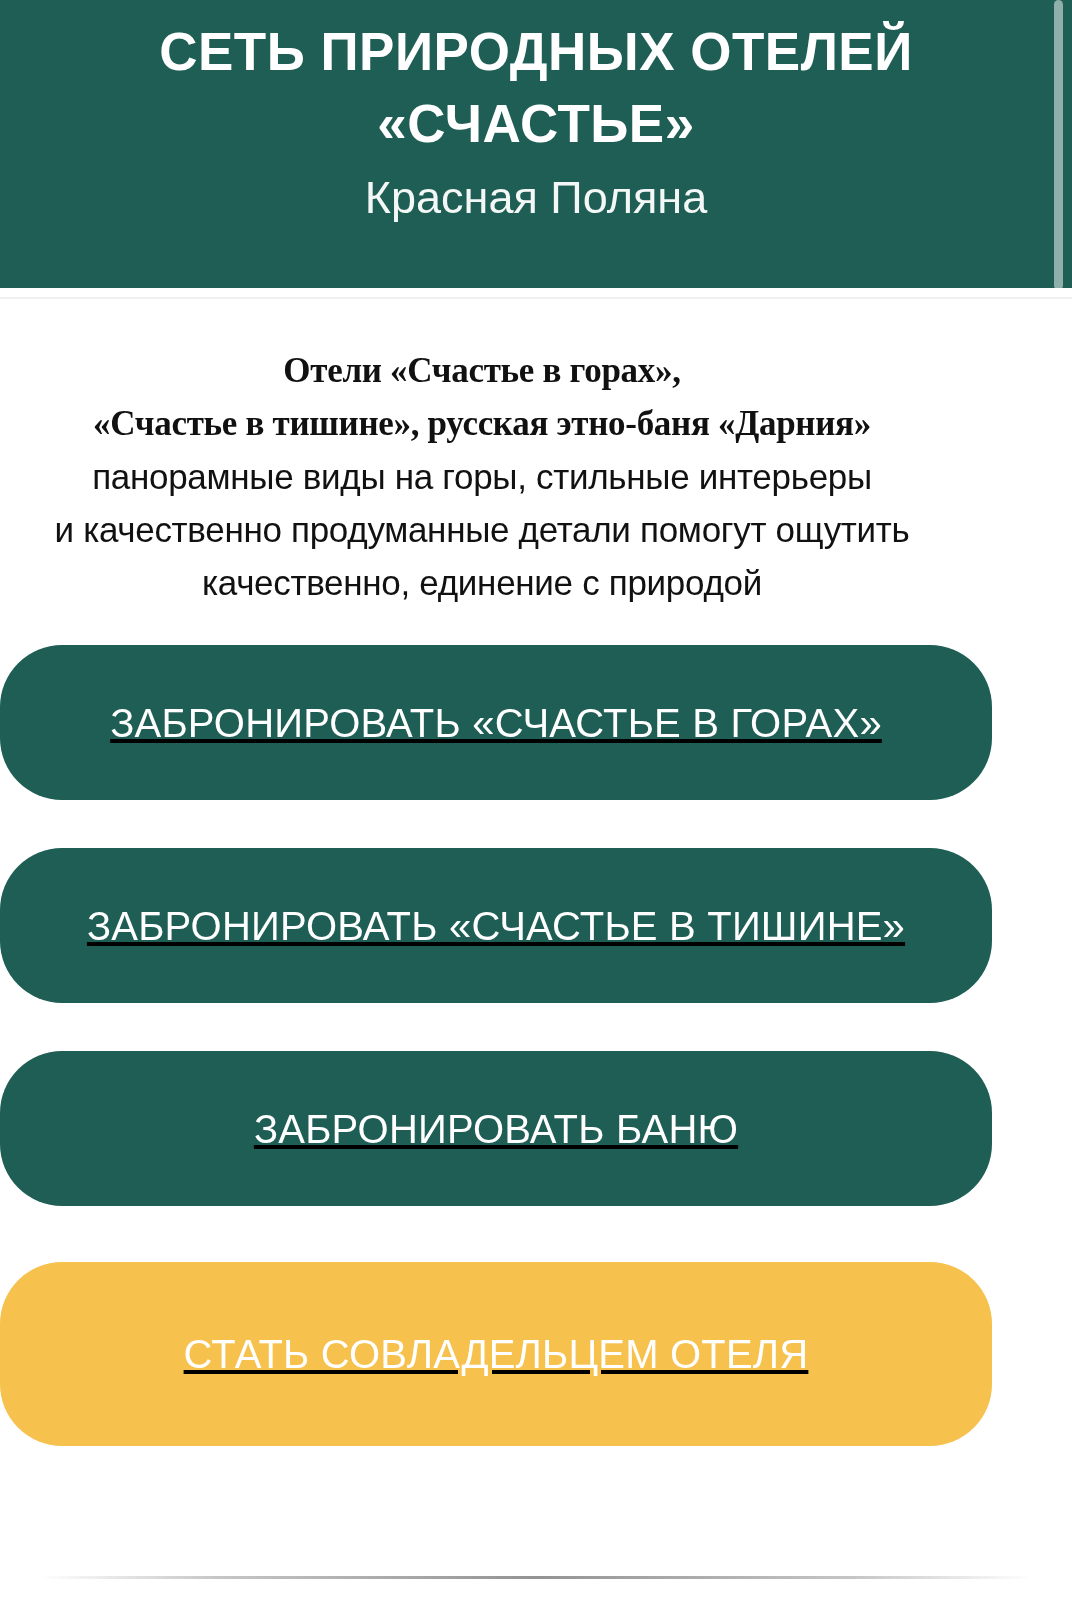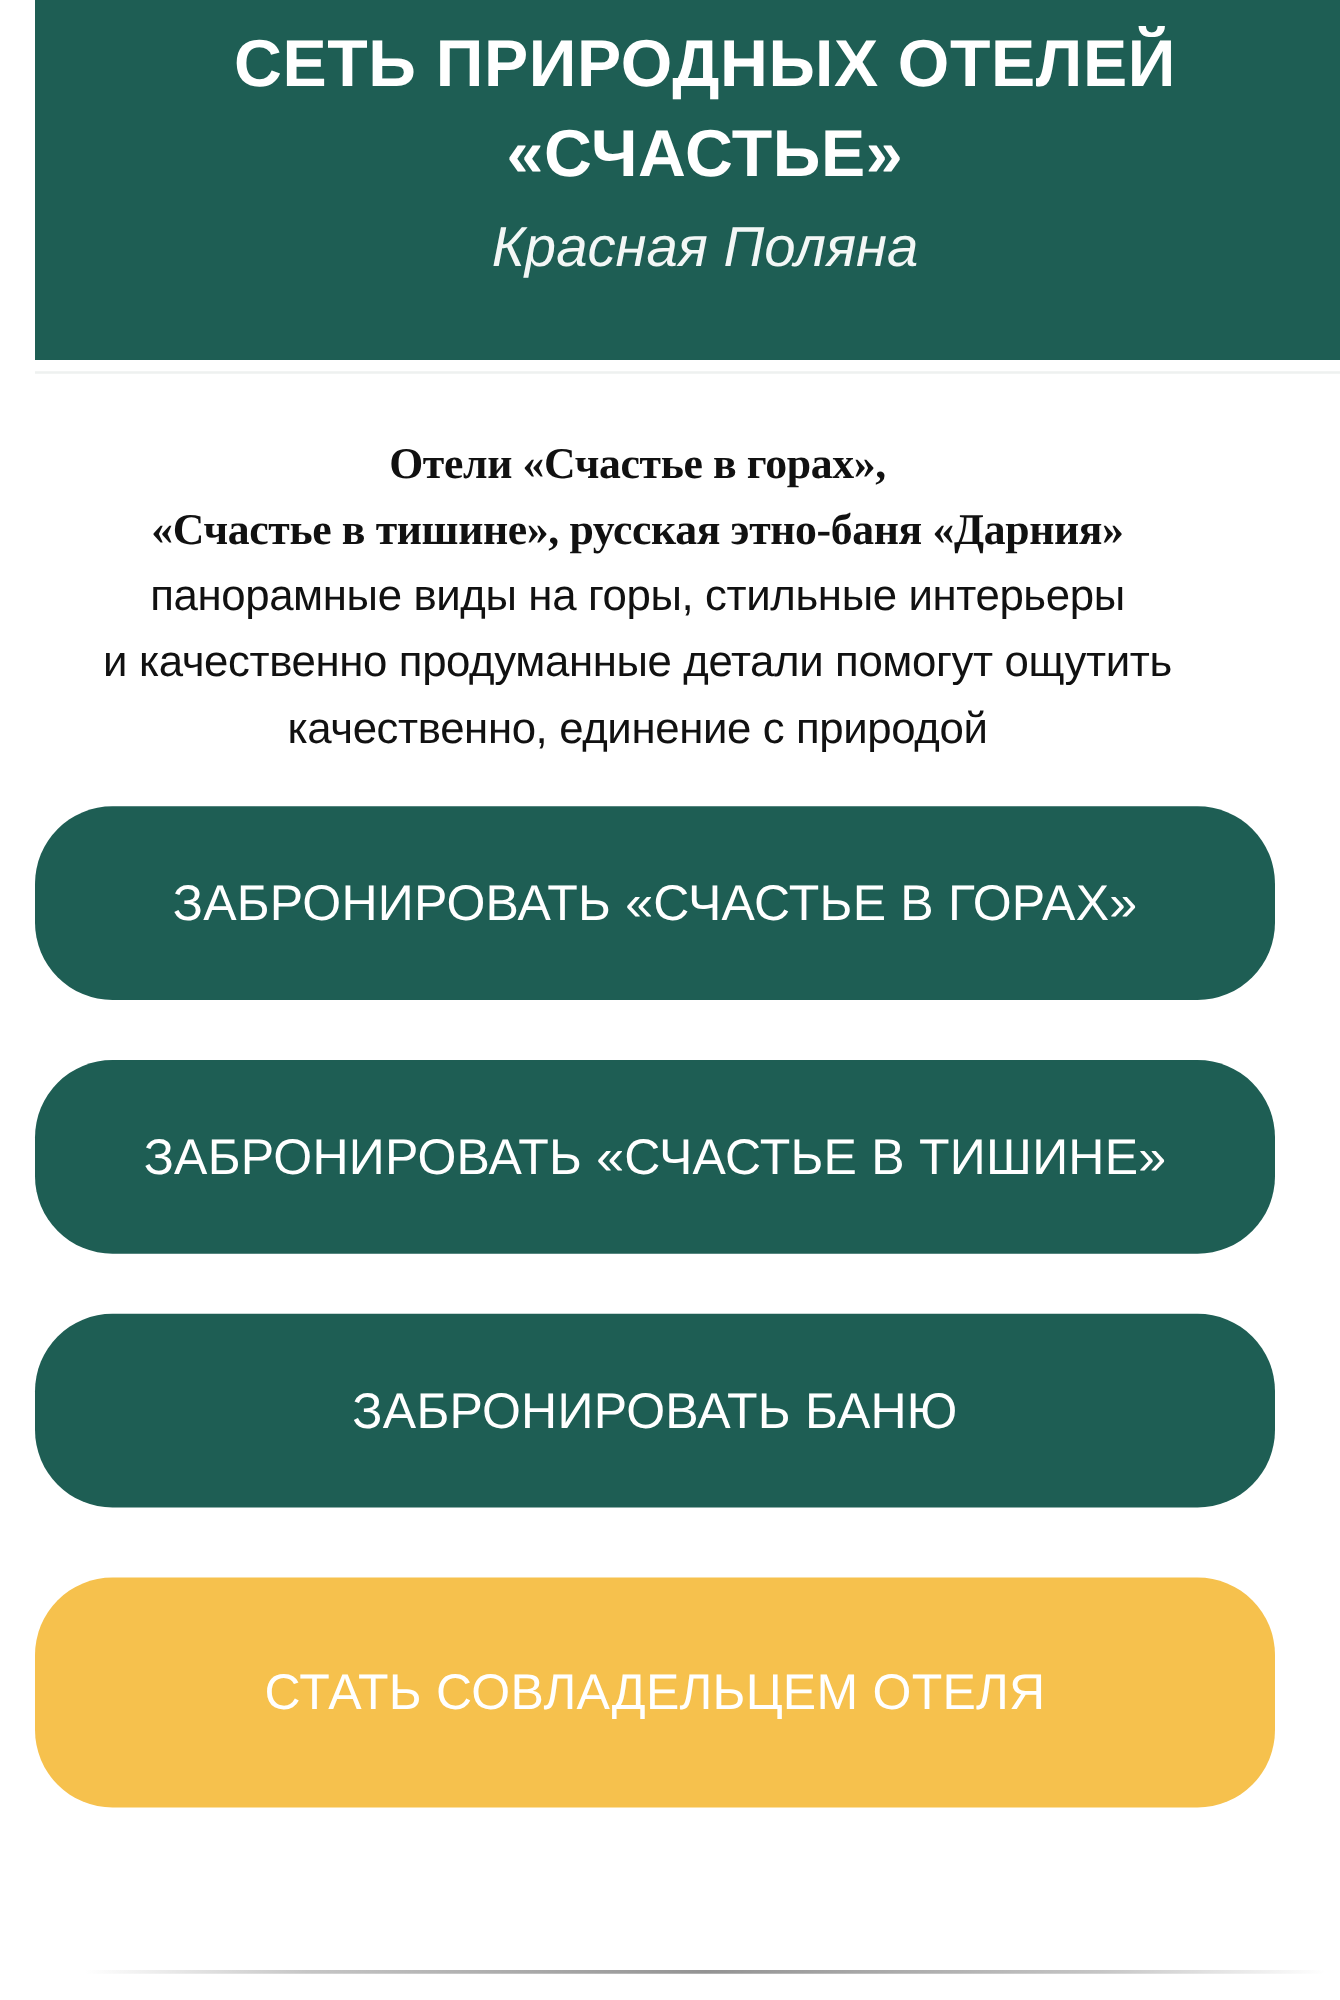--- a/index.html
+++ b/index.html
@@ -11,21 +11,20 @@
     height: 1600px;
     background: #ffffff;
     overflow: hidden;
     position: relative;
     font-family: "Liberation Sans", "DejaVu Sans", sans-serif;
   }
   .page {
     position: relative;
     width: 964px;
     height: 1600px;
-    margin-left: 28px;
   }
 
   
   .header {
     box-sizing: border-box;
     width: 1072px;
     height: 288px;
     background: #1e5e54;
     color: #ffffff;
     text-align: center;
@@ -36,21 +35,20 @@
     font-size: 53px;
     font-weight: bold;
     line-height: 72px;
     letter-spacing: 0.5px;
   }
   .header .subtitle {
     font-size: 45px;
     font-weight: normal;
     line-height: 76px;
     color: rgba(255,255,255,0.95);
-    font-style: italic;
   }
   .header-hairline {
     position: absolute;
     left: 0;
     top: 297px;
     width: 1072px;
     height: 2px;
     background: #eef1f0;
   }
 
@@ -89,20 +87,21 @@
     box-sizing: border-box;
     width: 992px;
     margin: 0 auto 48px auto;
     border-radius: 62px;
     display: flex;
     flex-direction: column;
     align-items: center;
     justify-content: center;
     cursor: pointer;
     text-align: center;
+    text-decoration: underline;
   }
   .btn.green {
     height: 155px;
     background: #1e5e54;
   }
   .btn.yellow {
     height: 184px;
     background: #f6c14d;
     margin-top: 56px;
     margin-bottom: 0;

